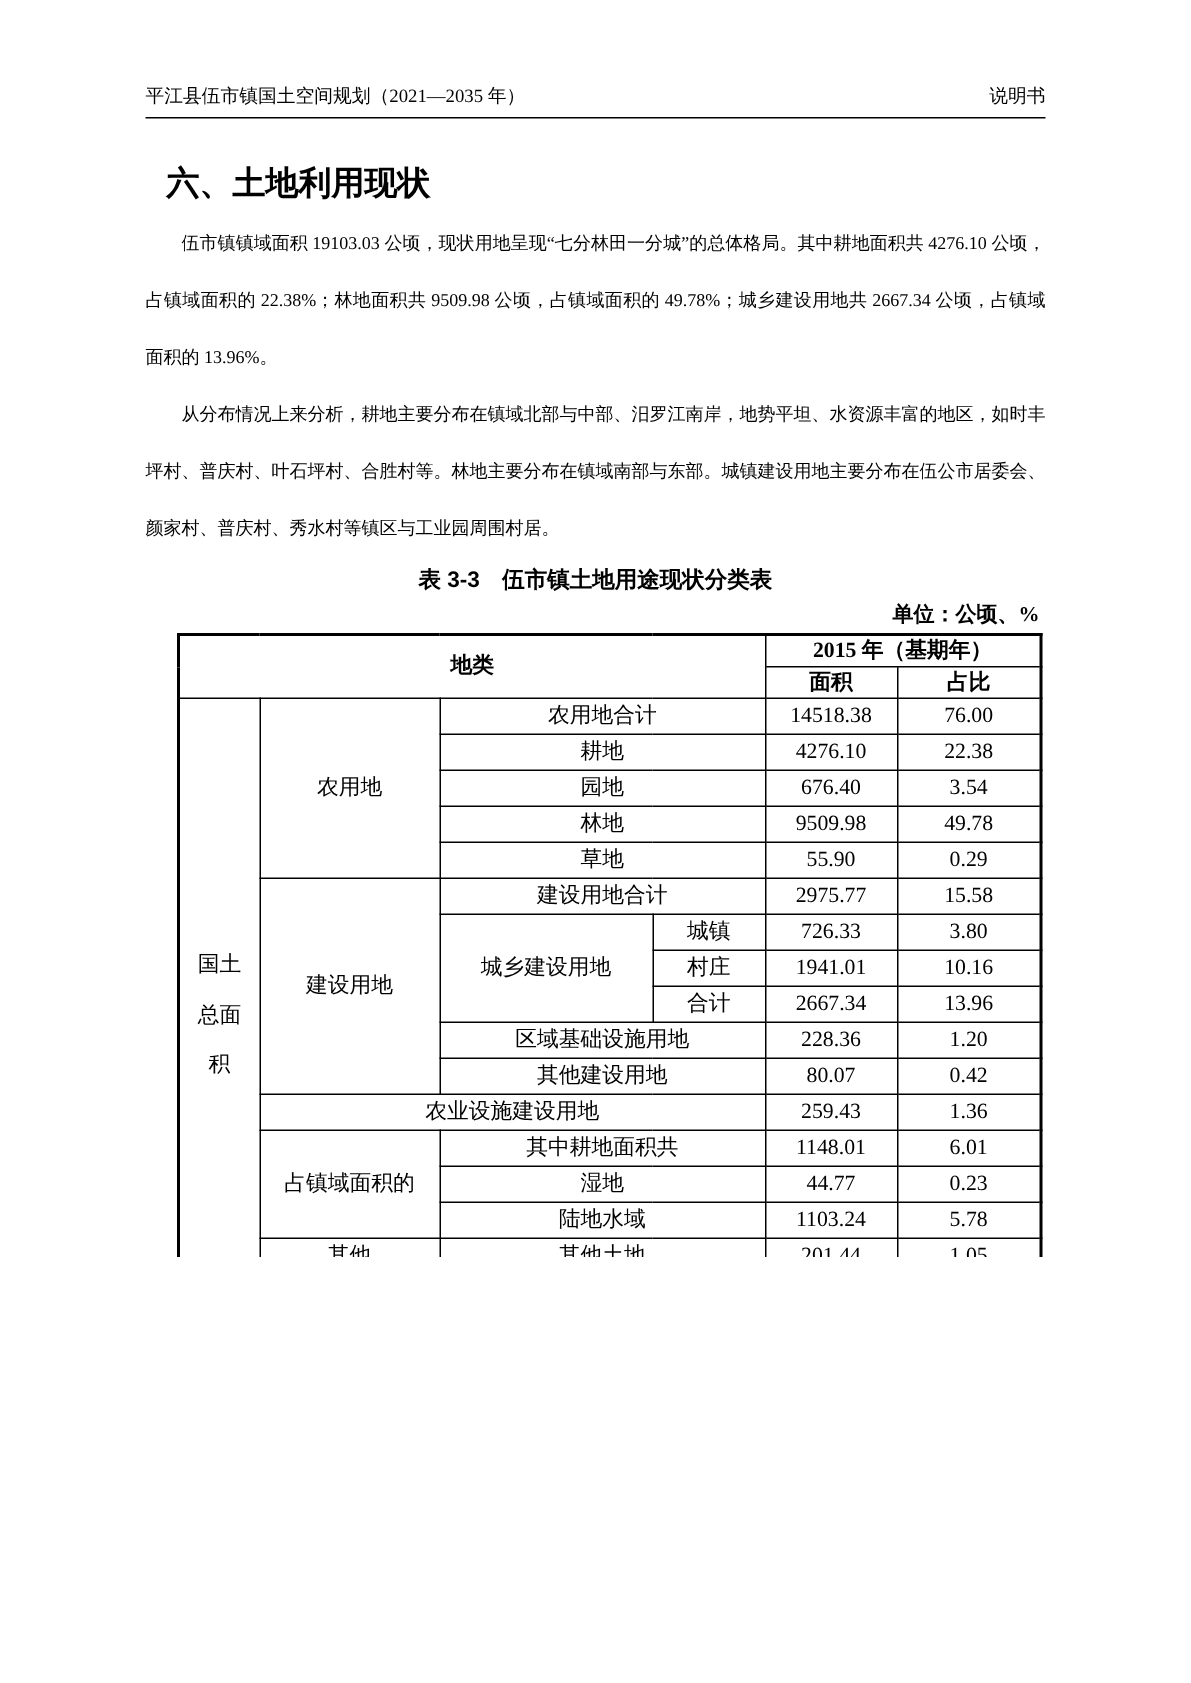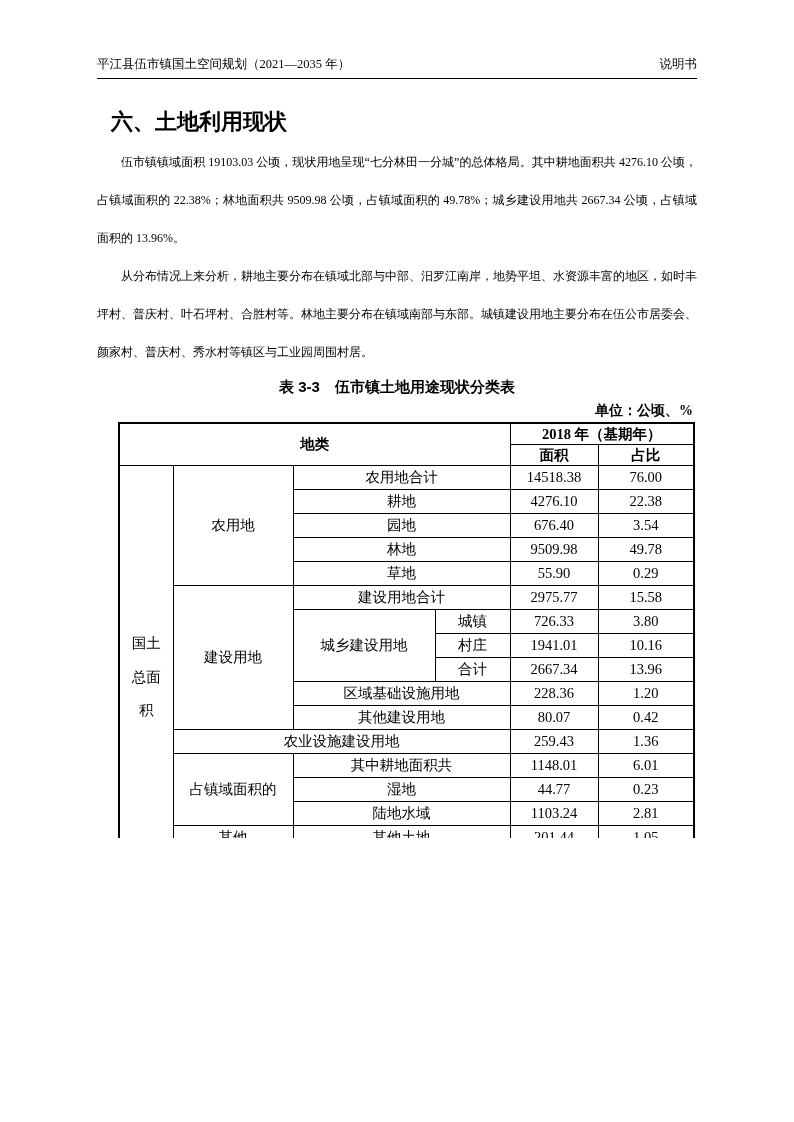--- a/index.html
+++ b/index.html
@@ -105,21 +105,21 @@
           <col style="width:120px">
           <col style="width:142px">
         <col style="width:75px">
           <col style="width:88px">
           <col style="width:96px">
       </colgroup>
 
       <tbody>
           <tr class="hrow">
         <td colspan="4" rowspan="2">地类</td>
-        <td colspan="2">2018 年（基期年）</td>
+        <td colspan="2">2015 年（基期年）</td>
       </tr>
       <tr class="hrow">
         <td>面积</td>
         <td>占比</td>
       </tr>
 
       <tr>
         <td rowspan="17"><span class="vwrap">国土总面积</span></td>
         <td rowspan="5">农用地</td>
         <td colspan="2">农用地合计</td>
@@ -193,21 +193,21 @@
         <td>6.01</td>
       </tr>
       <tr>
         <td colspan="2">湿地</td>
         <td>44.77</td>
         <td>0.23</td>
       </tr>
       <tr>
         <td colspan="2">陆地水域</td>
         <td>1103.24</td>
-        <td>2.81</td>
+        <td>5.78</td>
       </tr>
 
       <tr>
         <td>其他</td>
         <td colspan="2">其他土地</td>
         <td>201.44</td>
         <td>1.05</td>
       </tr>
 
       <tr>

